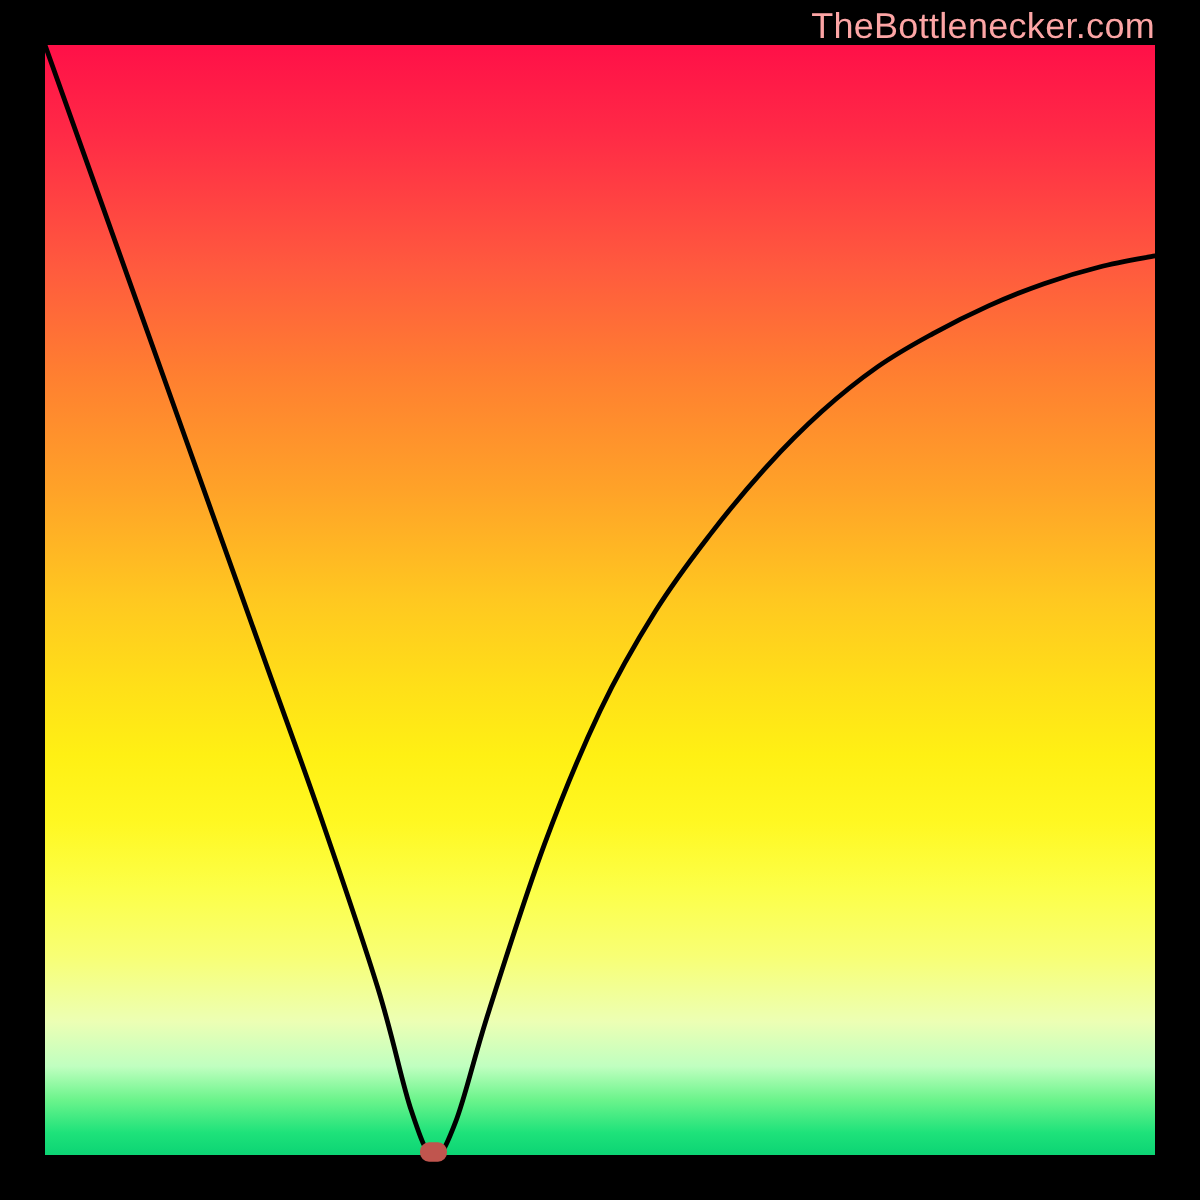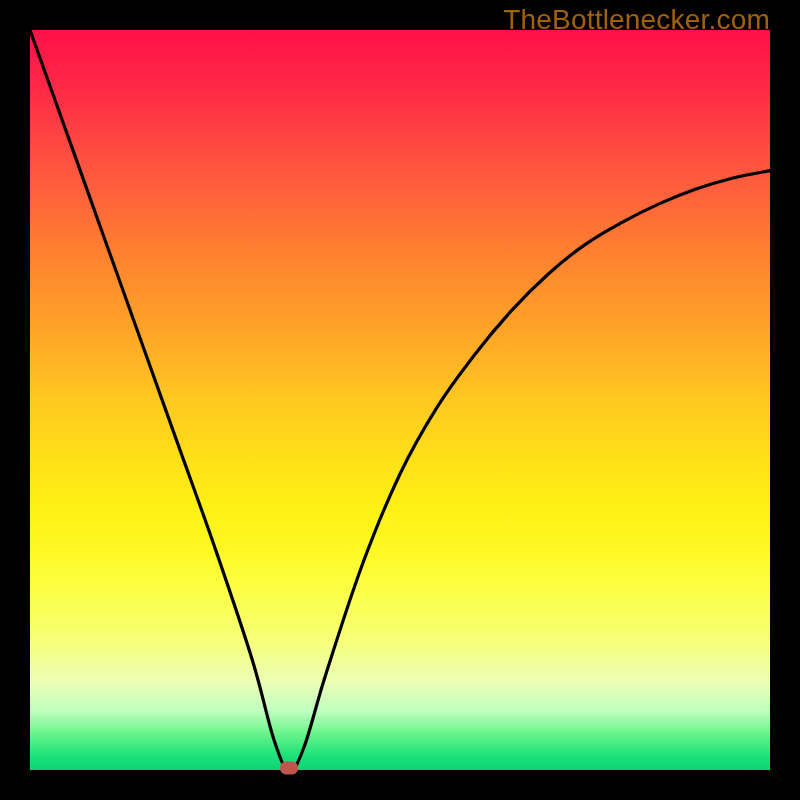--- a/index.html
+++ b/index.html
@@ -30,22 +30,22 @@
       #6cf48c 95%,
       #1ee27a 98%,
       #0cd474 100%
     );
   }
 
   .watermark {
     position: absolute;
     top: 4px;
     right: 30px;
-    color: #a16207;
-    font-size: 28px;
+    color: #fca5a5;
+    font-size: 24px;
     letter-spacing: 0.2px;
   }
 
   .curve-svg {
     position: absolute;
     left: 30px;
     top: 30px;
     width: 740px;
     height: 740px;
     overflow: visible;

